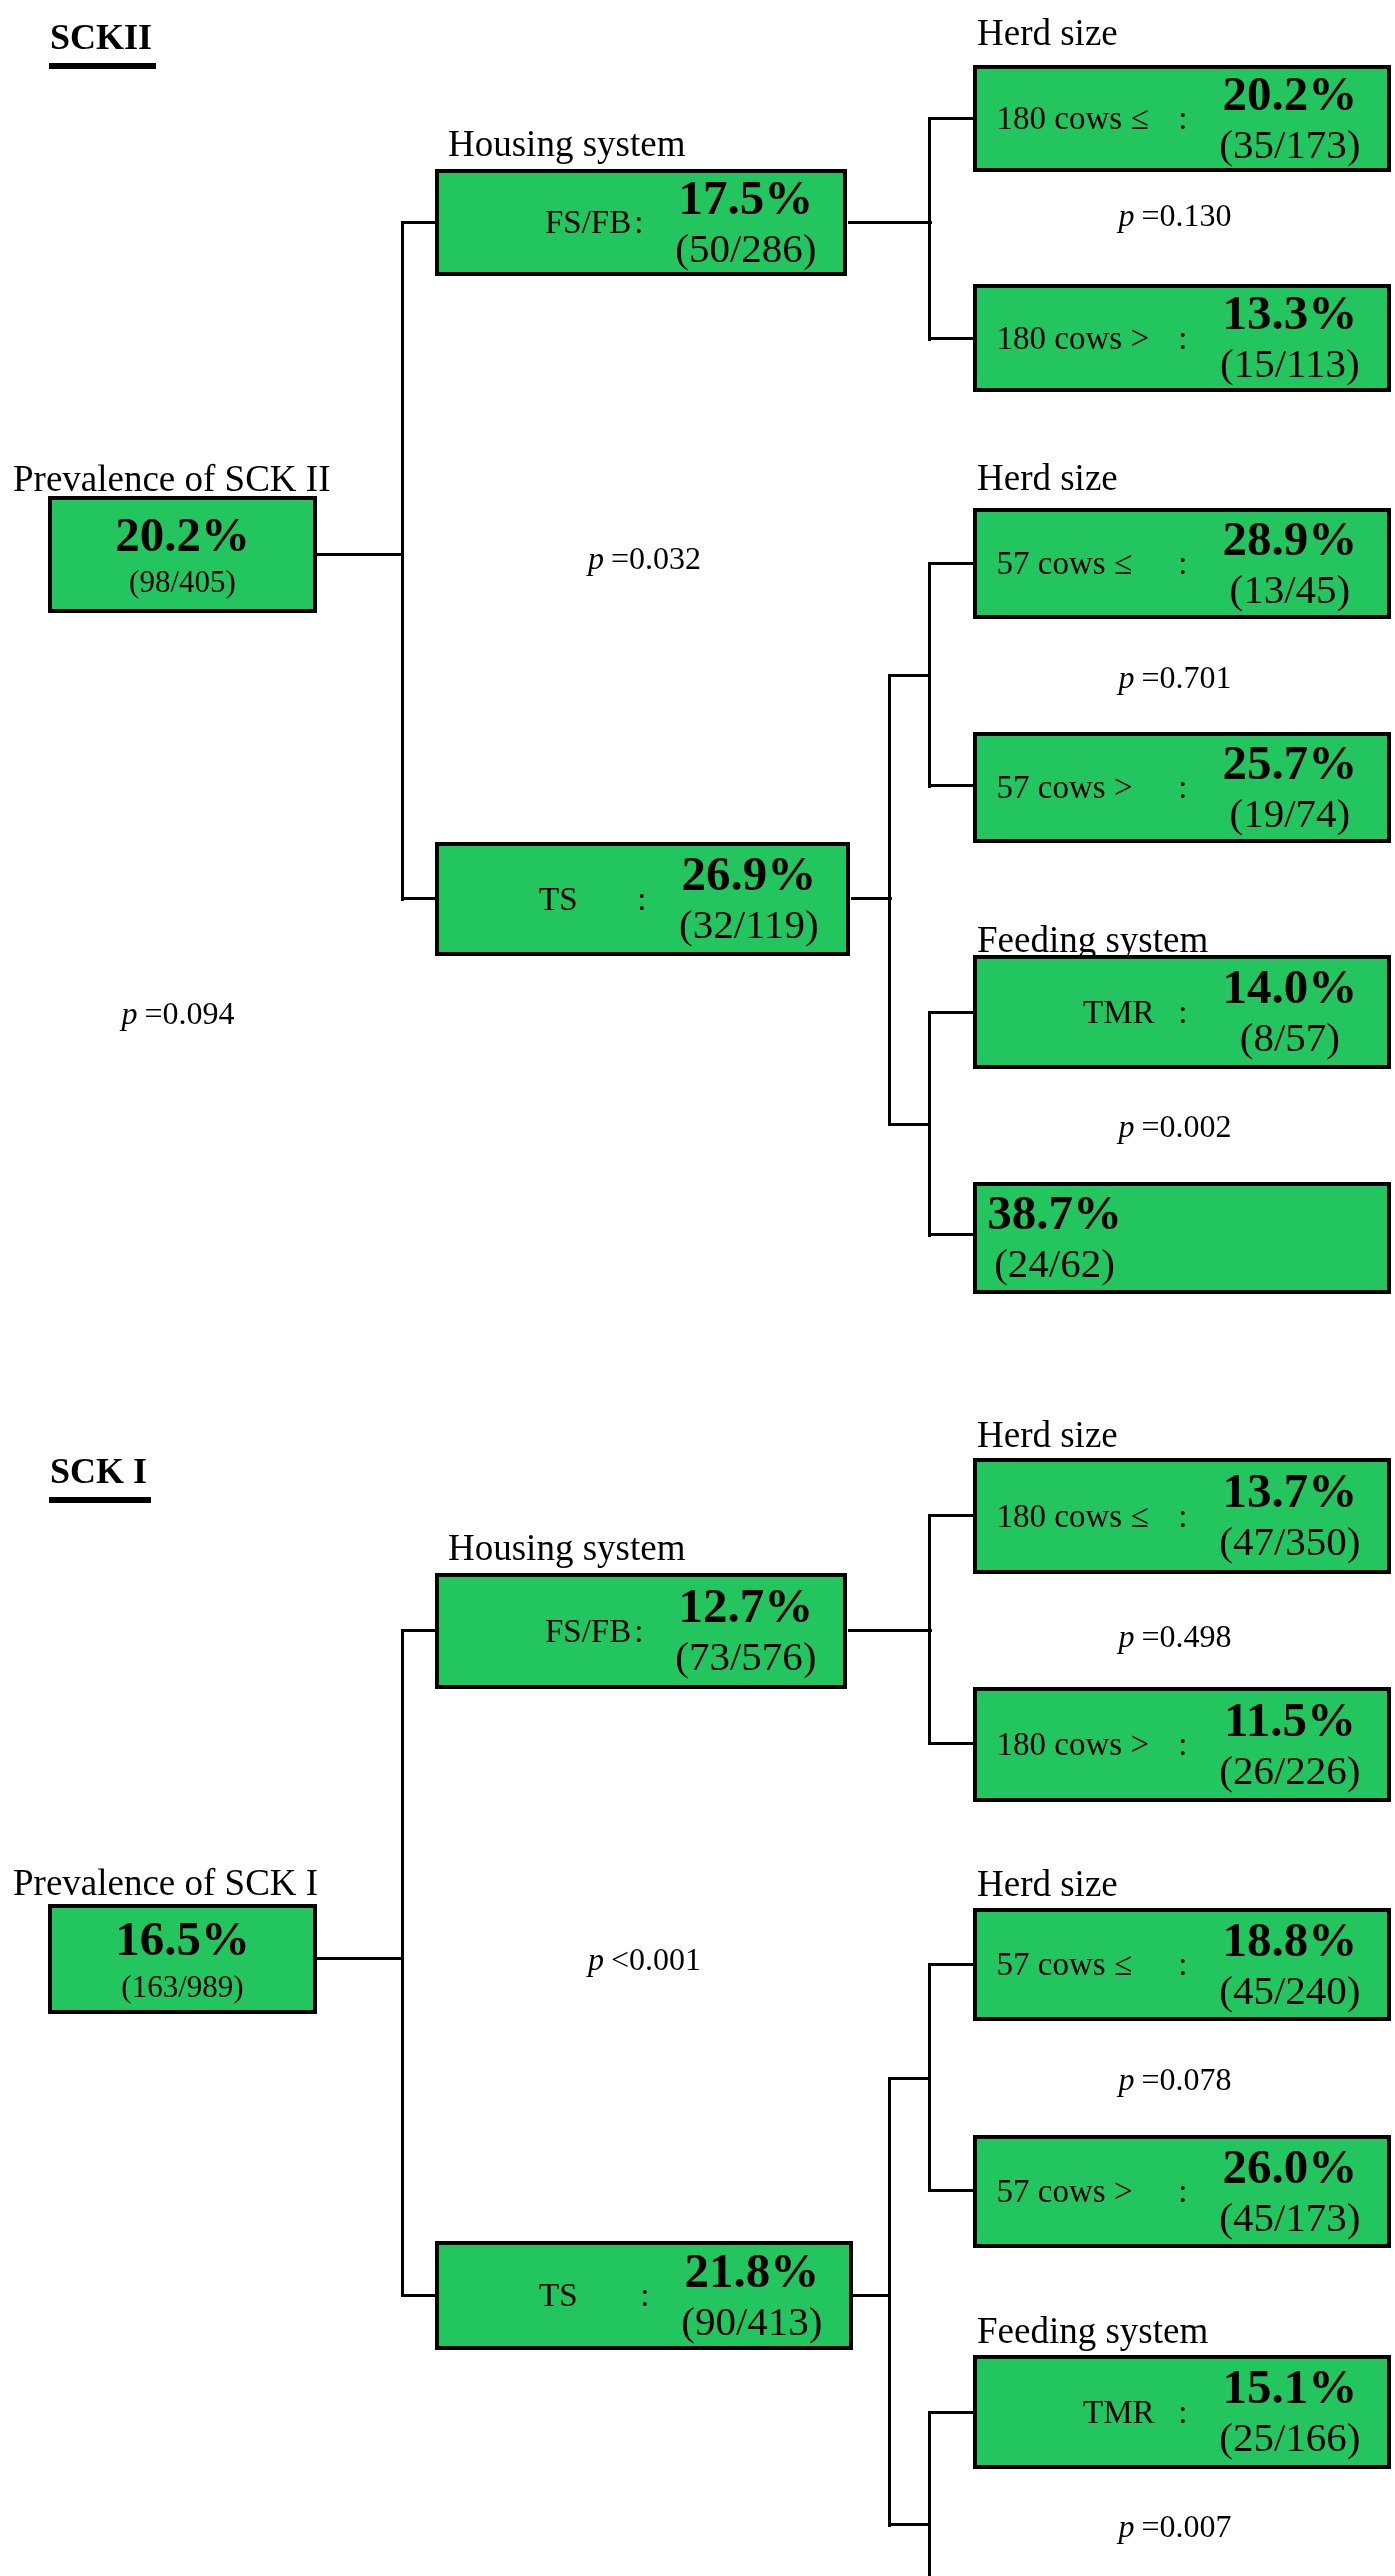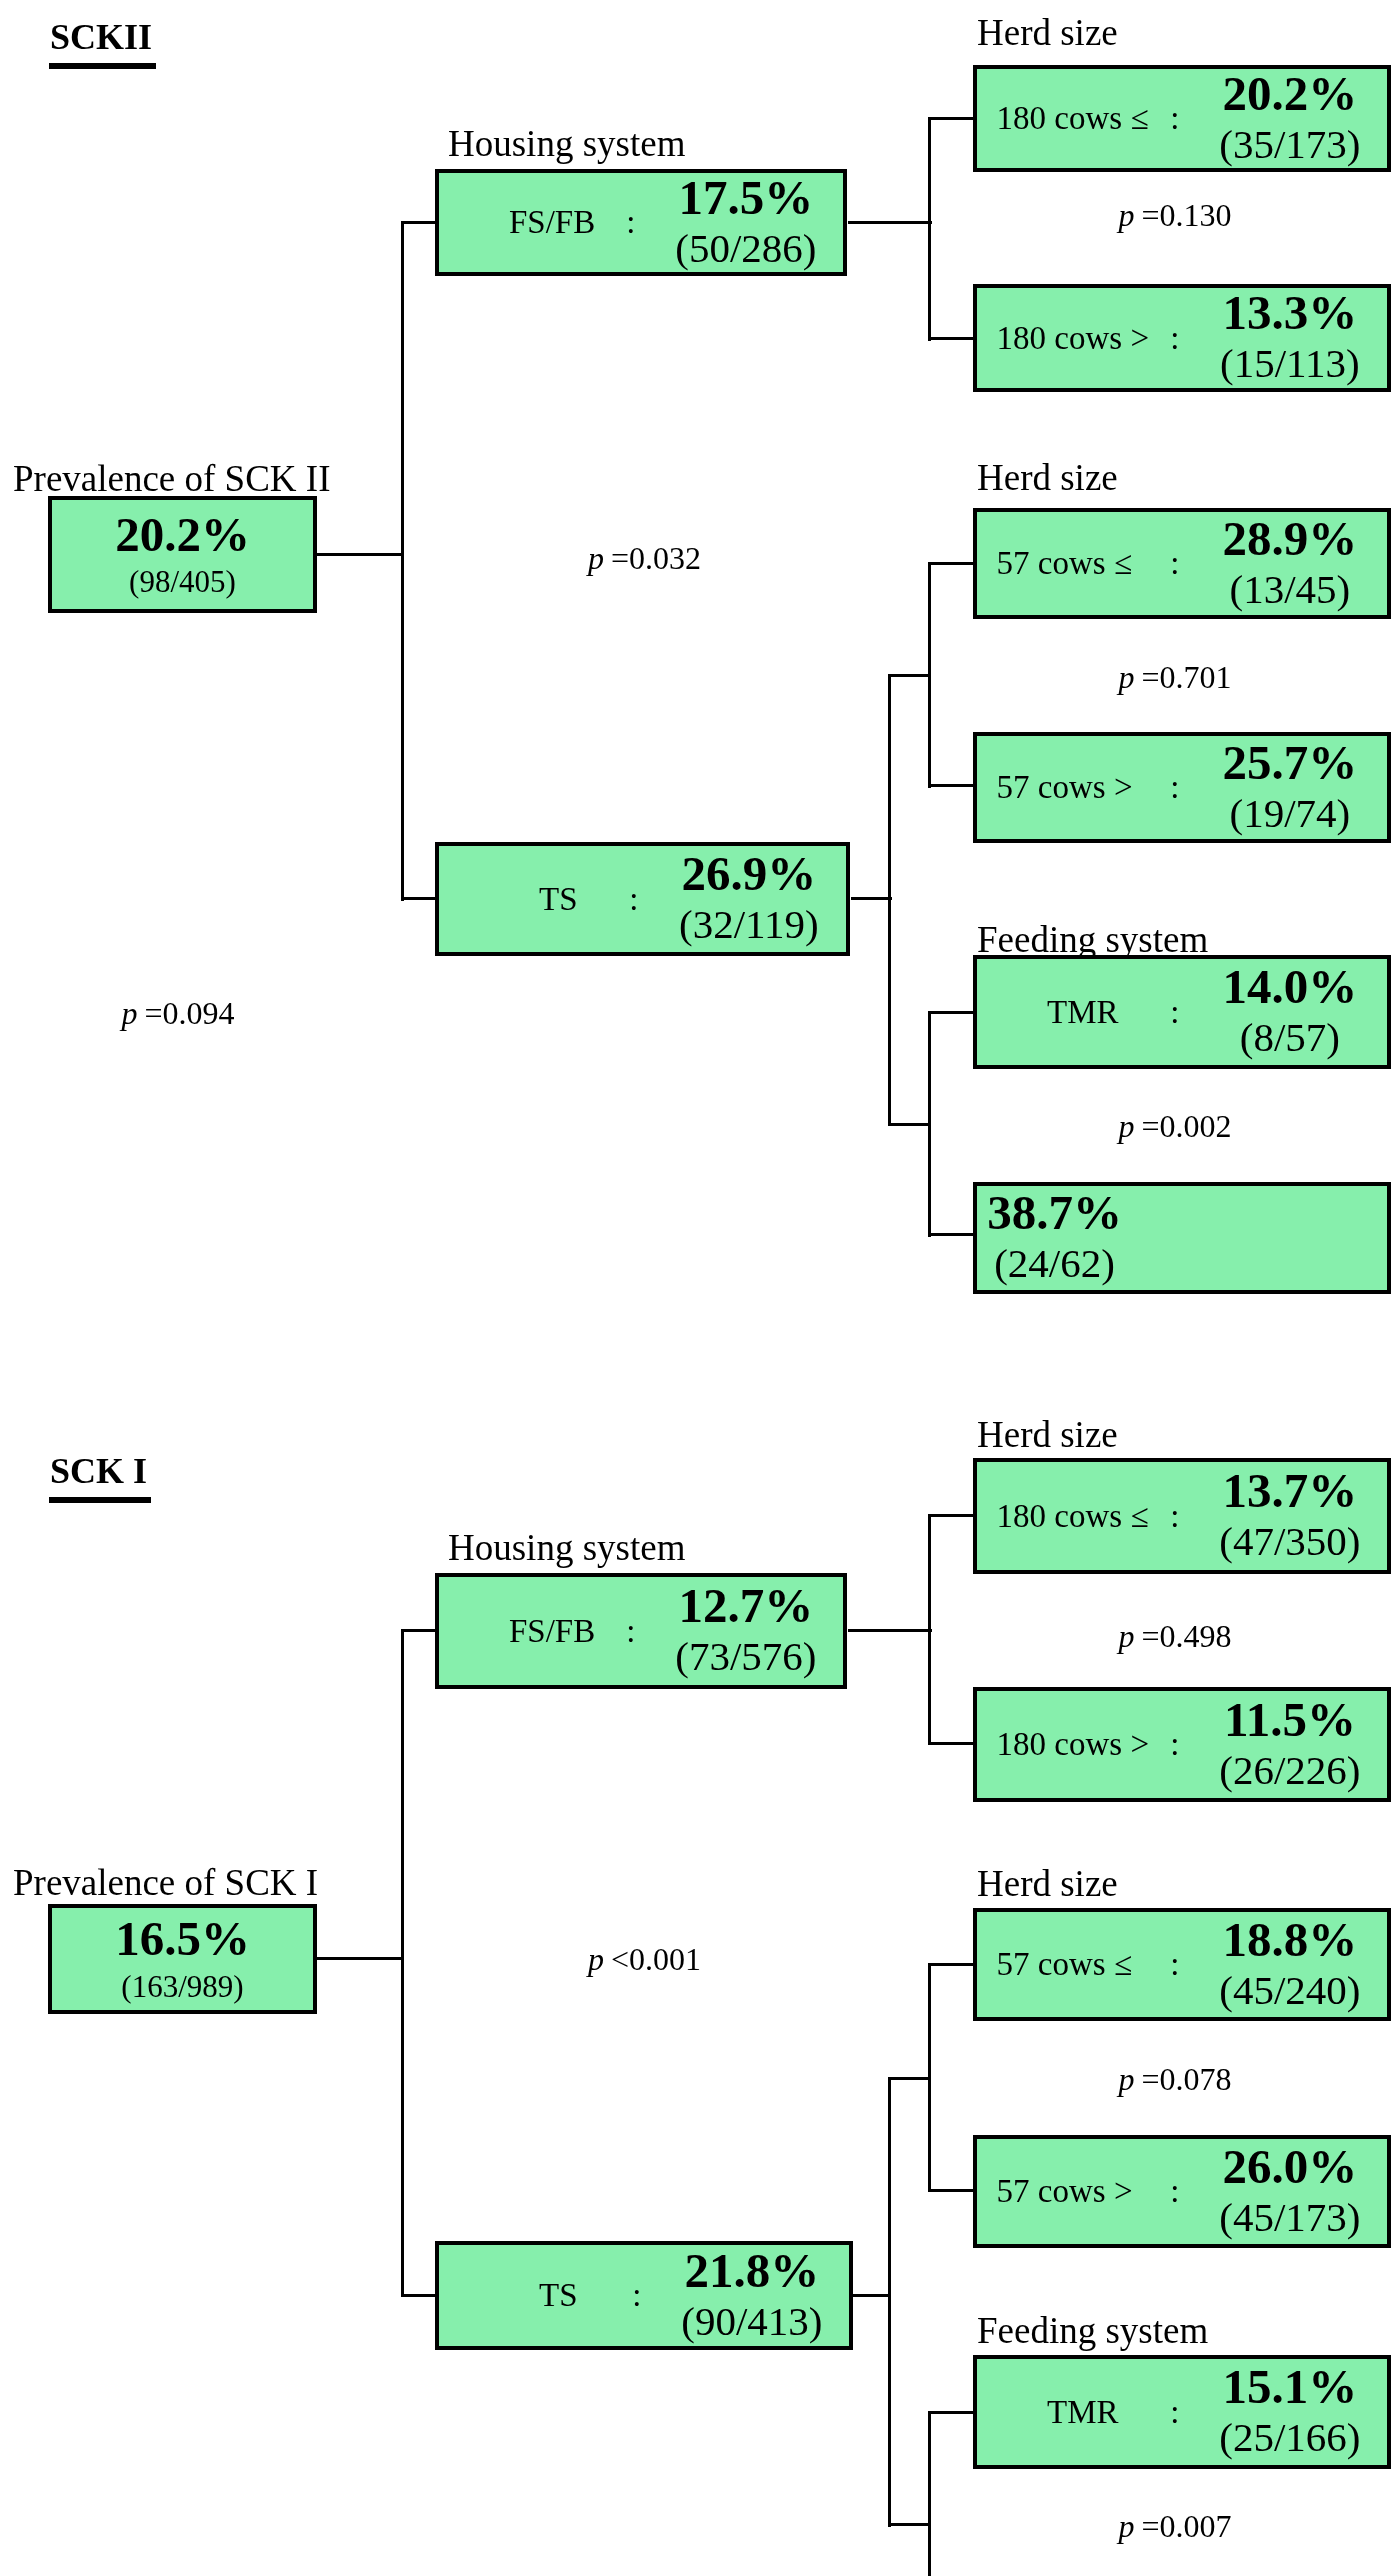--- a/index.html
+++ b/index.html
@@ -3,24 +3,24 @@
 <meta charset="utf-8">
 <style>
   html,body{margin:0;padding:0;background:#ffffff;}
   body{width:1395px;height:2707px;position:relative;overflow:hidden;
        font-family:"Liberation Serif","DejaVu Serif",serif;color:#000;}
   .title{position:absolute;font-size:36px;font-weight:bold;
          border-bottom:6.7px solid #000;padding:0 4.1px 5.2px 1px;white-space:nowrap;}
   .seclabel{position:absolute;font-size:37px;line-height:1.05;white-space:nowrap;}
   .plabel{position:absolute;font-size:32px;text-align:center;white-space:nowrap;}
   .plabel .psym{font-style:italic;margin-right:7.2px;}
-  .node{position:absolute;box-sizing:border-box;border:4.1px solid #000;background:#86efac;
-        display:flex;align-items:center;gap:8px;}
+  .node{position:absolute;box-sizing:border-box;border:4.1px solid #000;background:#22c55e;
+        display:flex;align-items:center;}
   .lbl{font-size:33px;flex:1;white-space:nowrap;padding-left:19.6px;}
-  .pad-lg{padding-left:70px;}
+  .pad-lg{padding-left:106px;}
   .pad-xl{padding-left:100px;}
   .colon{font-size:33px;margin-right:25px;}
   .val{width:155px;text-align:center;margin-right:19.6px;}
   .val .pct{display:block;font-size:49px;font-weight:bold;line-height:1.02;}
   .val .frac{display:block;font-size:41px;line-height:1.15;margin-top:2.1px;}
   .center-col{flex:1;text-align:center;}
   .center-col .pct{display:block;font-size:49px;font-weight:bold;line-height:1.05;}
   .center-col .frac{display:block;font-size:31px;line-height:1.2;margin-top:3.1px;}
   .lbl2{flex:1;text-align:center;font-size:33px;line-height:1.45;padding-left:5.2px;}
   .lbl2 .line{display:block;white-space:nowrap;}

